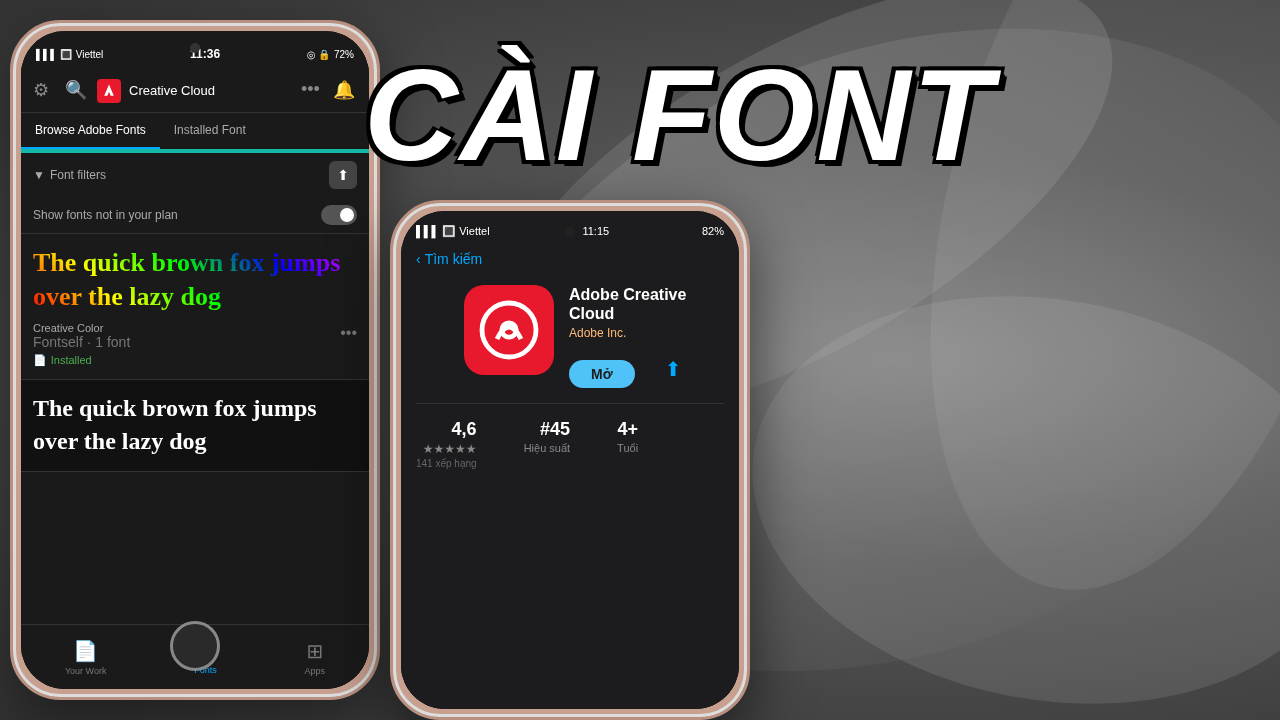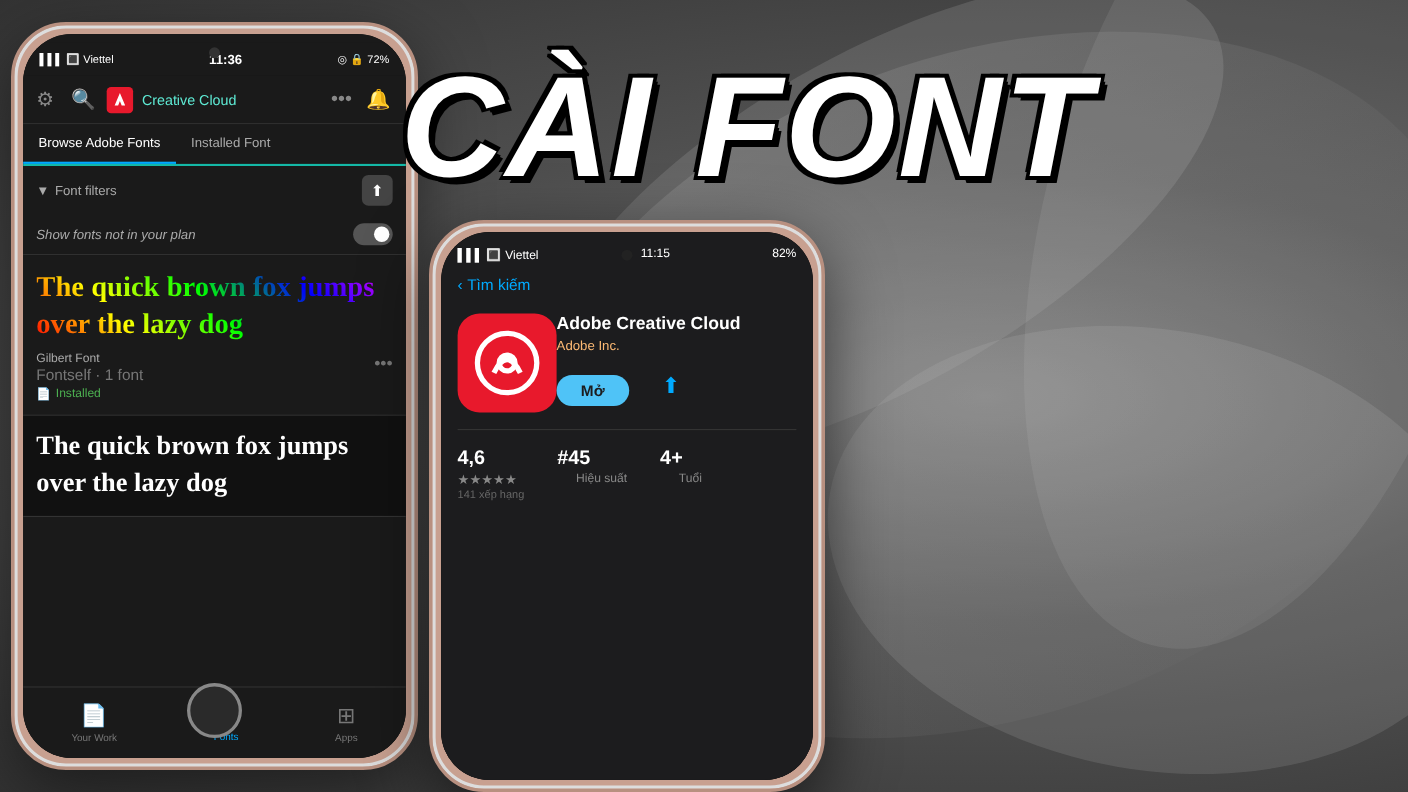--- a/index.html
+++ b/index.html
@@ -164,27 +164,27 @@
       align-items: center;
       justify-content: center;
       font-size: 10px;
       font-weight: bold;
       color: white;
     }
 
     .cc-app-title {
       flex: 1;
       font-size: 13px;
-      color: #5eead4;
+      color: #ffffff;
       font-weight: 500;
     }
 
     .cc-tabs {
       display: flex;
-      border-bottom: 2px solid #14b8a6;
+      border-bottom: 4px solid #14b8a6;
       background: #1a1a1a;
     }
 
     .cc-tab {
       padding: 10px 14px;
       font-size: 12px;
       color: #aaa;
       border-bottom: 2px solid transparent;
     }
 
@@ -226,21 +226,20 @@
       align-items: center;
       justify-content: space-between;
       padding: 8px 12px;
       background: #1a1a1a;
       border-bottom: 1px solid #333;
     }
 
     .cc-toggle-label {
       font-size: 12px;
       color: #aaa;
-      font-style: italic;
     }
 
     .cc-toggle {
       width: 36px;
       height: 20px;
       background: #555;
       border-radius: 10px;
       position: relative;
     }
 
@@ -424,21 +423,23 @@
 
     .appstore-content {
       flex: 1;
       background: #1c1c1e;
       padding: 10px 15px;
       overflow: hidden;
     }
 
     .app-header-row {
       display: flex;
+      gap: 15px;
       margin-bottom: 15px;
+      margin-left: 48px;
     }
 
     .app-icon-large {
       width: 90px;
       height: 90px;
       background: #e8192c;
       border-radius: 20px;
       display: flex;
       align-items: center;
       justify-content: center;
@@ -490,21 +491,21 @@
       display: flex;
       gap: 30px;
       margin-top: 15px;
       border-top: 1px solid #333;
       padding-top: 15px;
     }
 
     .rating-item {
       display: flex;
       flex-direction: column;
-      align-items: flex-start;
+      align-items: flex-end;
       gap: 2px;
     }
 
     .rating-value {
       font-size: 18px;
       font-weight: bold;
       color: white;
     }
 
     .rating-stars {
@@ -606,21 +607,21 @@
 
         <div class="cc-toggle-row">
           <span class="cc-toggle-label">Show fonts not in your plan</span>
           <div class="cc-toggle"></div>
         </div>
 
         <div class="font-card-1">
           <div class="font-preview-colorful">The quick brown fox jumps over the lazy dog</div>
           <div class="font-meta">
             <span class="font-dots">•••</span>
-            <div class="font-name-label">Gilbert Font</div>
+            <div class="font-name-label">Creative Color</div>
             <div class="font-creator">Fontself · 1 font</div>
             <div class="font-installed">
               <span>📄</span>
               <span>Installed</span>
             </div>
           </div>
         </div>
 
         <div class="font-card-2">
           <div class="font-preview-white">The quick brown fox jumps over the lazy dog</div>

